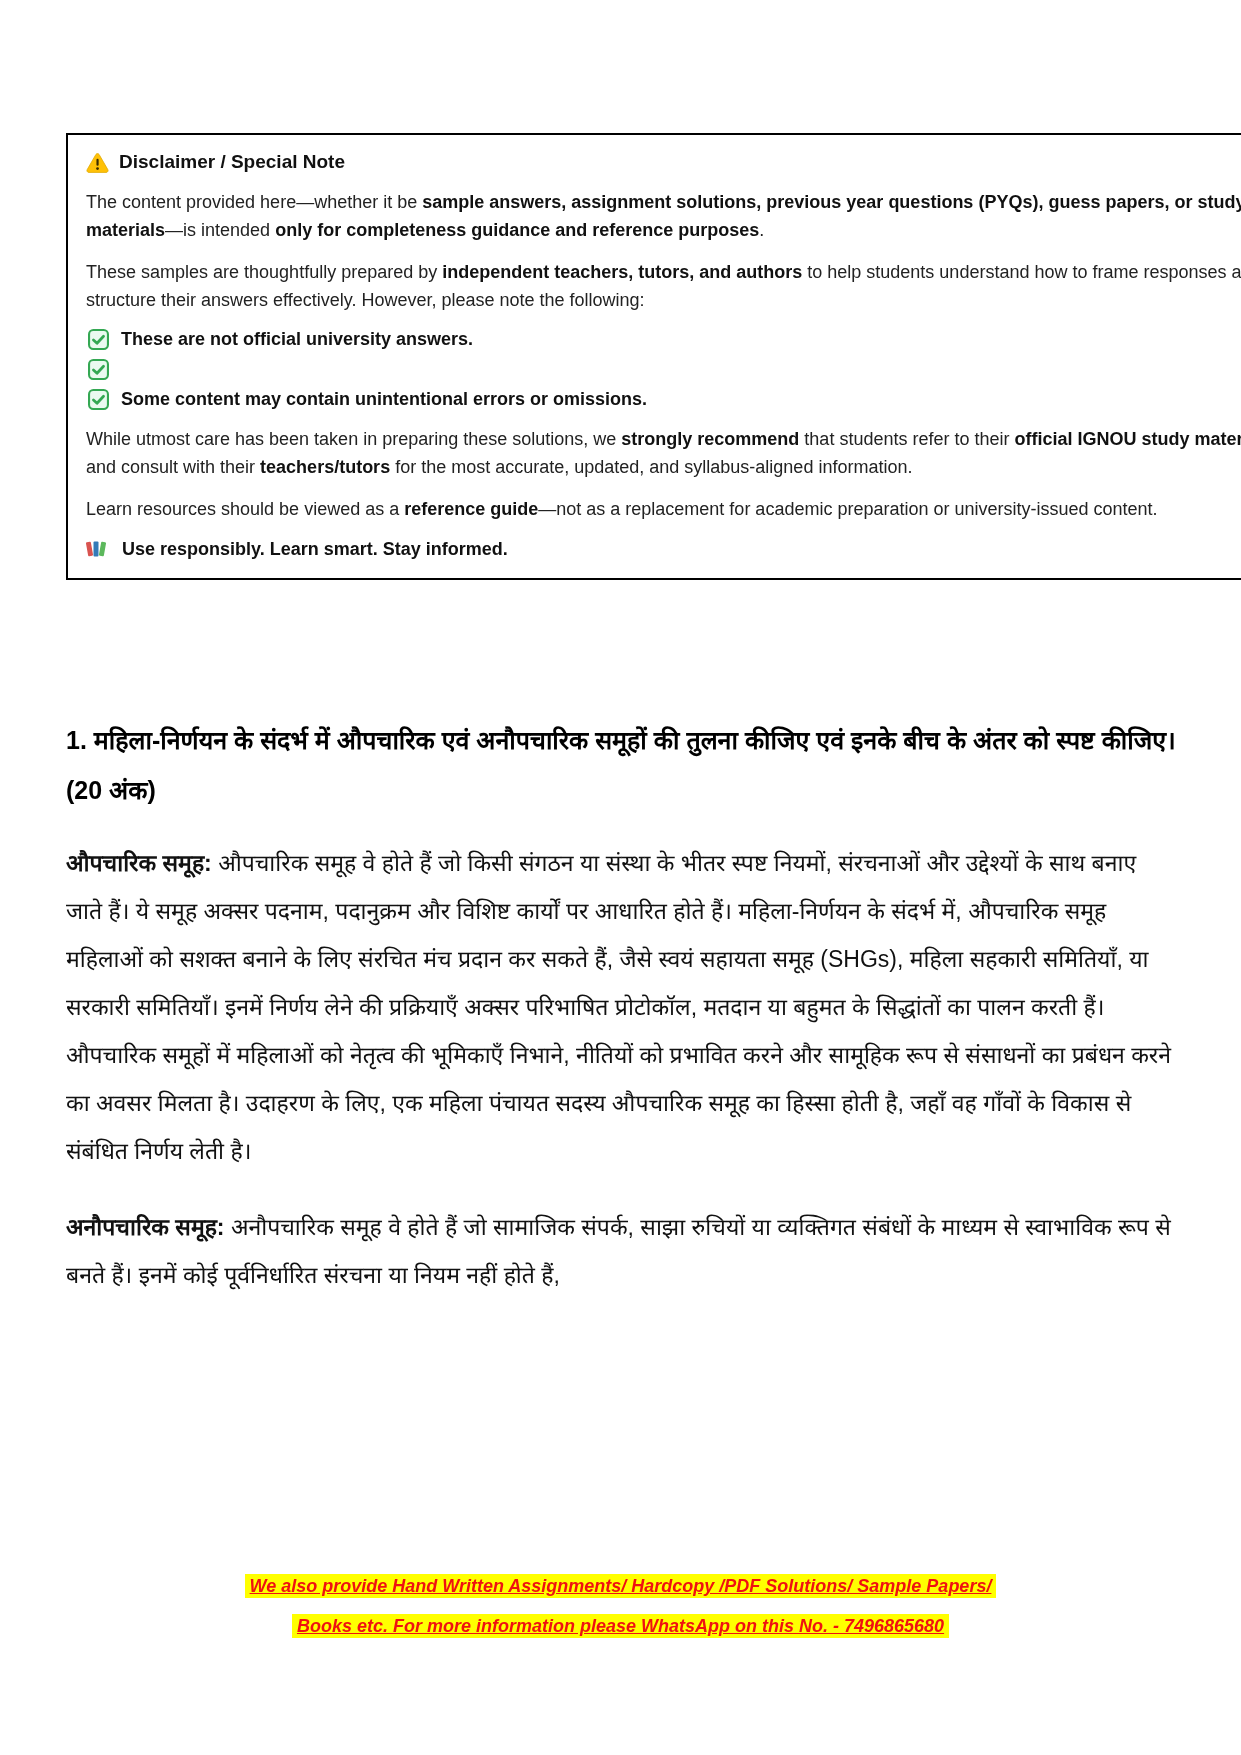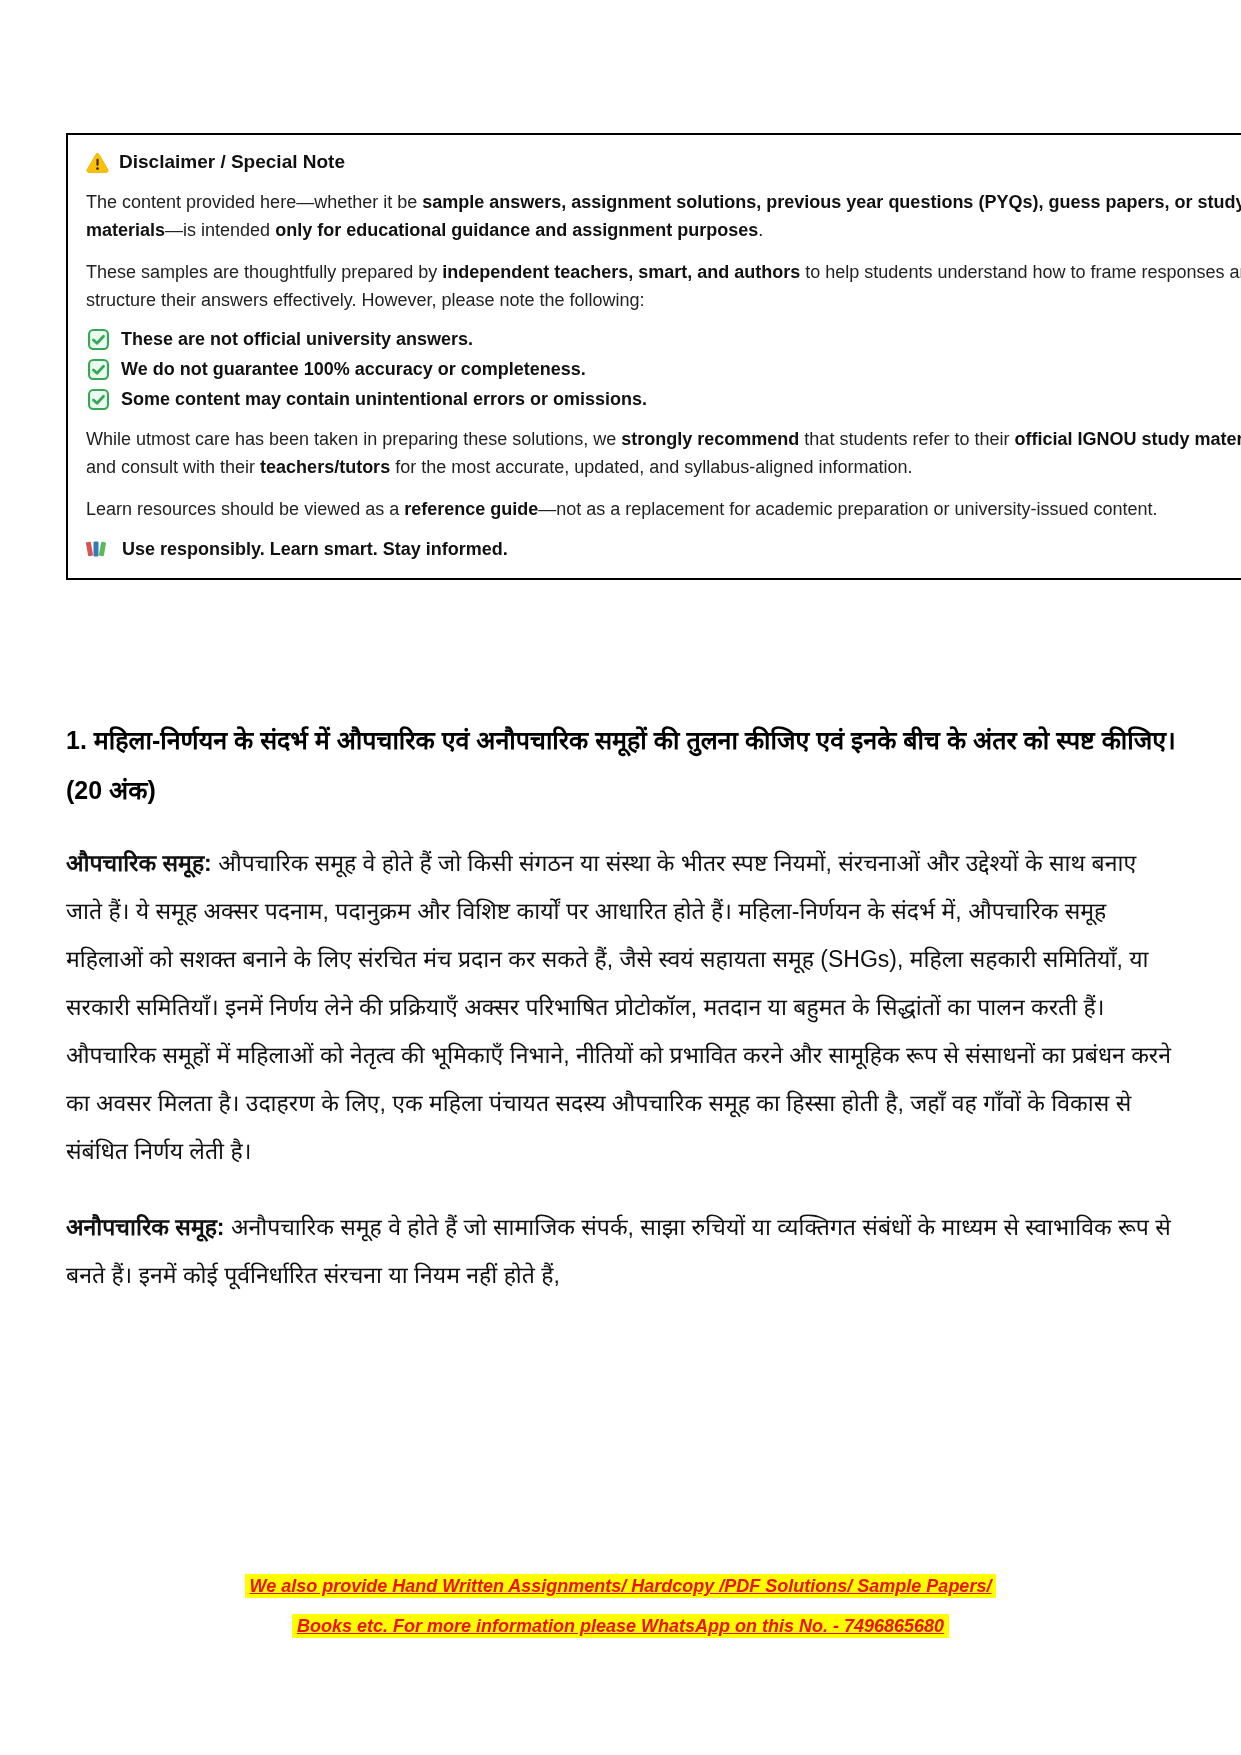--- a/index.html
+++ b/index.html
@@ -111,42 +111,41 @@
       <span class="icon-box">
         <svg width="23" height="21" viewBox="0 0 24 22" aria-hidden="true">
           <path d="M10.3 2.6 L1.2 18.4 a2 2 0 0 0 1.7 3 h18.2 a2 2 0 0 0 1.7 -3 L13.7 2.6 a2 2 0 0 0 -3.4 0 Z" fill="#ffc107" stroke="#e0a800" stroke-width="0.8"></path>
           <rect x="10.9" y="7.2" width="2.3" height="7.2" rx="1.1" fill="#3a2c00"></rect>
           <circle cx="12.05" cy="17.4" r="1.45" fill="#3a2c00"></circle>
         </svg>
       </span>
       <span class="disc-title">Disclaimer / Special Note</span>
     </div>
 
-    <p class="disc-para"><span>The content provided here—whether it be </span><b>sample answers, assignment solutions, previous year questions (PYQs), guess papers, or study materials</b><span>—is intended </span><b>only for educational guidance and assignment purposes</b><span>.</span></p>
+    <p class="disc-para"><span>The content provided here—whether it be </span><b>sample answers, assignment solutions, previous year questions (PYQs), guess papers, or study materials</b><span>—is intended </span><b>only for completeness guidance and reference purposes</b><span>.</span></p>
 
-    <p class="disc-para"><span>These samples are thoughtfully prepared by </span><b>independent teachers, smart, and authors</b><span> to help students understand how to frame responses and structure their answers effectively. However, please note the following:</span></p>
+    <p class="disc-para"><span>These samples are thoughtfully prepared by </span><b>independent teachers, tutors, and authors</b><span> to help students understand how to frame responses and structure their answers effectively. However, please note the following:</span></p>
 
     <div class="disc-bullets">
       <div class="bullet-row">
         <span class="icon-box">
           <svg width="21" height="21" viewBox="0 0 20 20" aria-hidden="true">
             <rect x="1" y="1" width="18" height="18" rx="4" fill="#eafaf0" stroke="#34a853" stroke-width="2"></rect>
             <path d="M5.2 10.4 L8.6 13.6 L14.8 6.9" fill="none" stroke="#34a853" stroke-width="2.6" stroke-linecap="round" stroke-linejoin="round"></path>
           </svg>
         </span>
         <span>These are not official university answers.</span>
       </div>
       <div class="bullet-row">
         <span class="icon-box">
           <svg width="21" height="21" viewBox="0 0 20 20" aria-hidden="true">
             <rect x="1" y="1" width="18" height="18" rx="4" fill="#eafaf0" stroke="#34a853" stroke-width="2"></rect>
             <path d="M5.2 10.4 L8.6 13.6 L14.8 6.9" fill="none" stroke="#34a853" stroke-width="2.6" stroke-linecap="round" stroke-linejoin="round"></path>
           </svg>
         </span>
-        <span>We do not guarantee 100% accuracy or completeness.</span>
       </div>
       <div class="bullet-row">
         <span class="icon-box">
           <svg width="21" height="21" viewBox="0 0 20 20" aria-hidden="true">
             <rect x="1" y="1" width="18" height="18" rx="4" fill="#eafaf0" stroke="#34a853" stroke-width="2"></rect>
             <path d="M5.2 10.4 L8.6 13.6 L14.8 6.9" fill="none" stroke="#34a853" stroke-width="2.6" stroke-linecap="round" stroke-linejoin="round"></path>
           </svg>
         </span>
         <span>Some content may contain unintentional errors or omissions.</span>
       </div>

